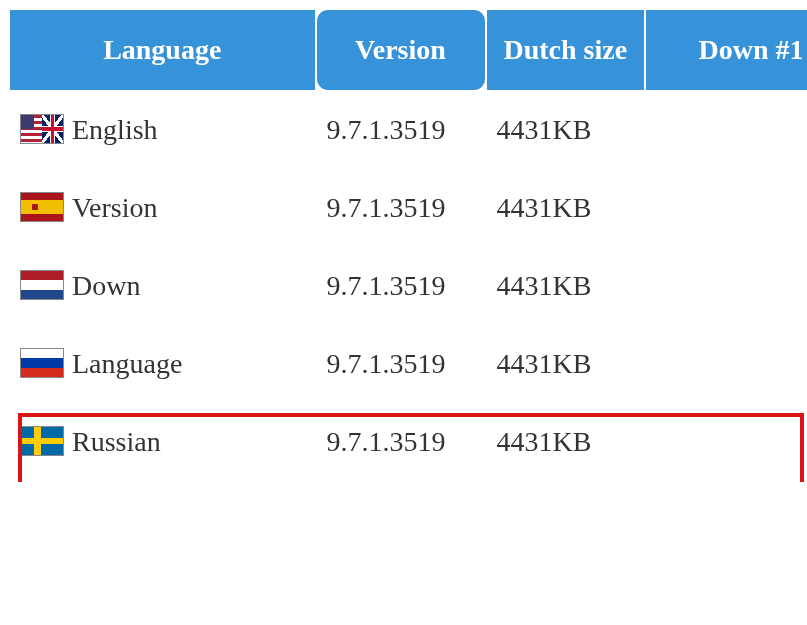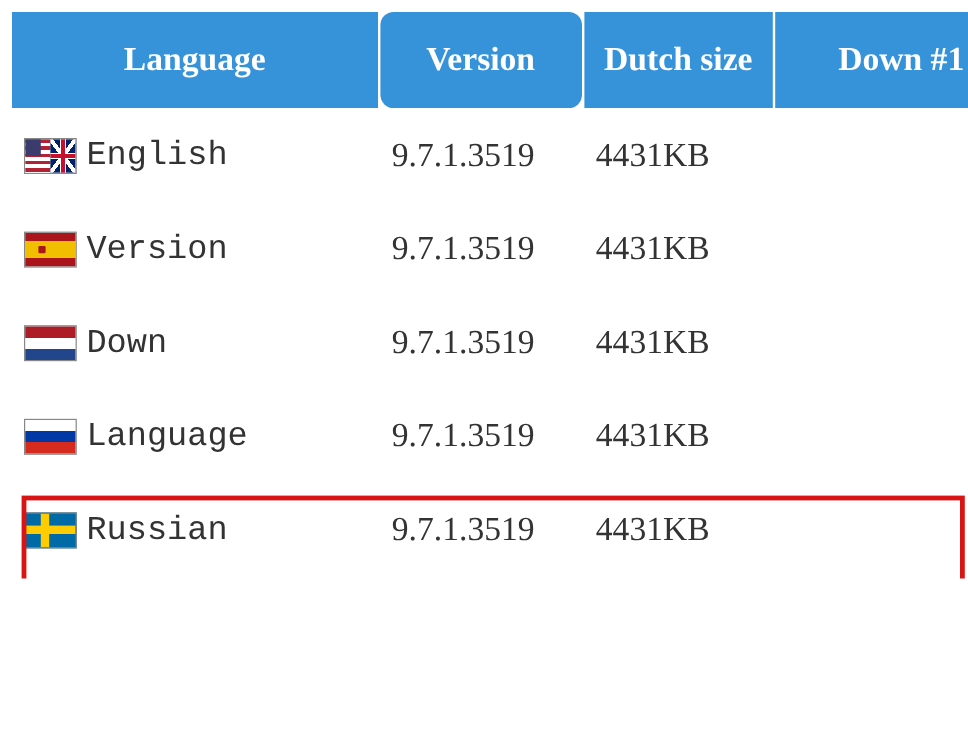--- a/index.html
+++ b/index.html
@@ -37,21 +37,20 @@
       padding: 22px 10px;
       vertical-align: middle;
       border: none;
     }
     tbody tr {
       position: relative;
     }
     .lang-cell {
       display: flex;
       gap: 8px;
-      font-family: Liberation Mono, monospace;
     }
     .flag {
       width: 44px;
       height: 30px;
       border: 1px solid #888;
       display: inline-block;
       flex-shrink: 0;
       position: relative;
       overflow: hidden;
     }

